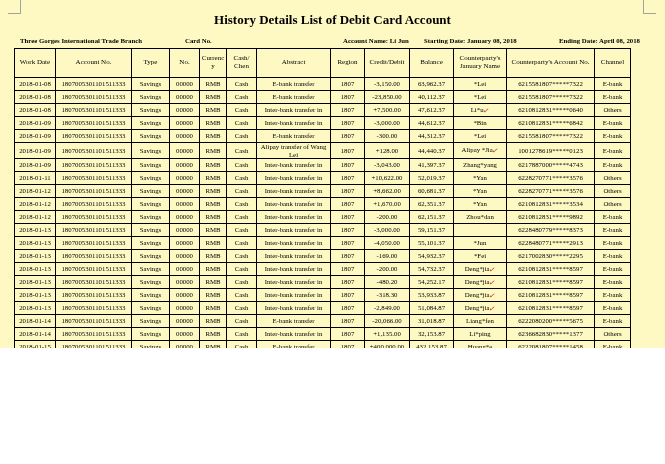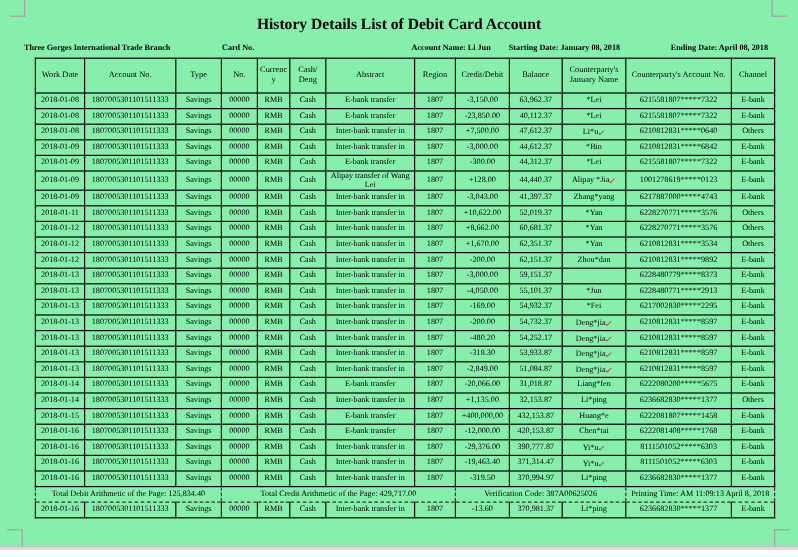--- a/index.html
+++ b/index.html
@@ -1,39 +1,39 @@
 <!DOCTYPE html>
 <html><head>
 <meta charset="utf-8">
 <style>
   * { box-sizing: border-box; margin: 0; padding: 0; }
   body { background: #ffffff; font-family: "Liberation Serif", serif; }
   .canvas {
-    position: relative; width: 665px; height: 458px;
-    background: #86efac; overflow: hidden; color: #000;
+    position: relative; width: 665px; height: 348px;
+    background: #fef9c3; overflow: hidden; color: #000;
   }
   .corner { position: absolute; width: 13px; height: 14px; }
   .corner.tl { left: 8px;  top: 0;  border-right: 1px solid #a3a3a3; border-bottom: 1px solid #a3a3a3; }
   .corner.tr { left: 643px; top: 0; border-left: 1px solid #a3a3a3;  border-bottom: 1px solid #a3a3a3; }
   .corner.bl { left: 6px;  top: 441px; height: 16px; border-right: 1px solid #a3a3a3; border-top: 1px solid #a3a3a3; }
   .corner.br { left: 645px; top: 441px; height: 16px; border-left: 1px solid #a3a3a3;  border-top: 1px solid #a3a3a3; }
   .title {
     position: absolute; top: 12px; left: 0; width: 665px;
     text-align: center; font-size: 13px; font-weight: bold;
   }
   .meta { position: absolute; top: 37px; left: 0; width: 665px; height: 11px;
           font-size: 6.8px; font-weight: bold; }
   .meta span { position: absolute; white-space: nowrap; }
   .m-branch { left: 20px; }
   .m-card   { left: 185px; }
   .m-name   { left: 343px; }
   .m-start  { left: 424px; }
   .m-end    { right: 25px; }
   table.hist {
-    position: absolute; left: 29px; top: 48px; width: 616px;
+    position: absolute; left: 14px; top: 48px; width: 616px;
     border-collapse: collapse; table-layout: fixed;
     font-size: 6.8px; line-height: 1.12;
   }
   table.hist th, table.hist td {
     border: 0.8px solid #000; text-align: center; vertical-align: middle;
     padding: 0 1px; overflow: hidden;
   }
   table.hist thead th { height: 29px; font-size: 7px; font-weight: normal; }
   table.hist tbody td { height: 13px; }
   th.brk { word-break: break-all; }
@@ -89,21 +89,21 @@
         <col style="width:88px">
       <col style="width:36px">
     </colgroup>
     <thead>
       <tr>
           <th>Work Date</th>
           <th>Account No.</th>
           <th>Type</th>
           <th>No.</th>
           <th class="brk">Currency</th>
-          <th>Cash/ Deng</th>
+          <th>Cash/ Chen</th>
           <th>Abstract</th>
           <th>Region</th>
           <th>Credit/Debit</th>
           <th>Balance</th>
           <th>Counterparty's January Name</th>
           <th>Counterparty's Account No.</th>
           <th>Channel</th>
         </tr>
     </thead>
     <tbody>

